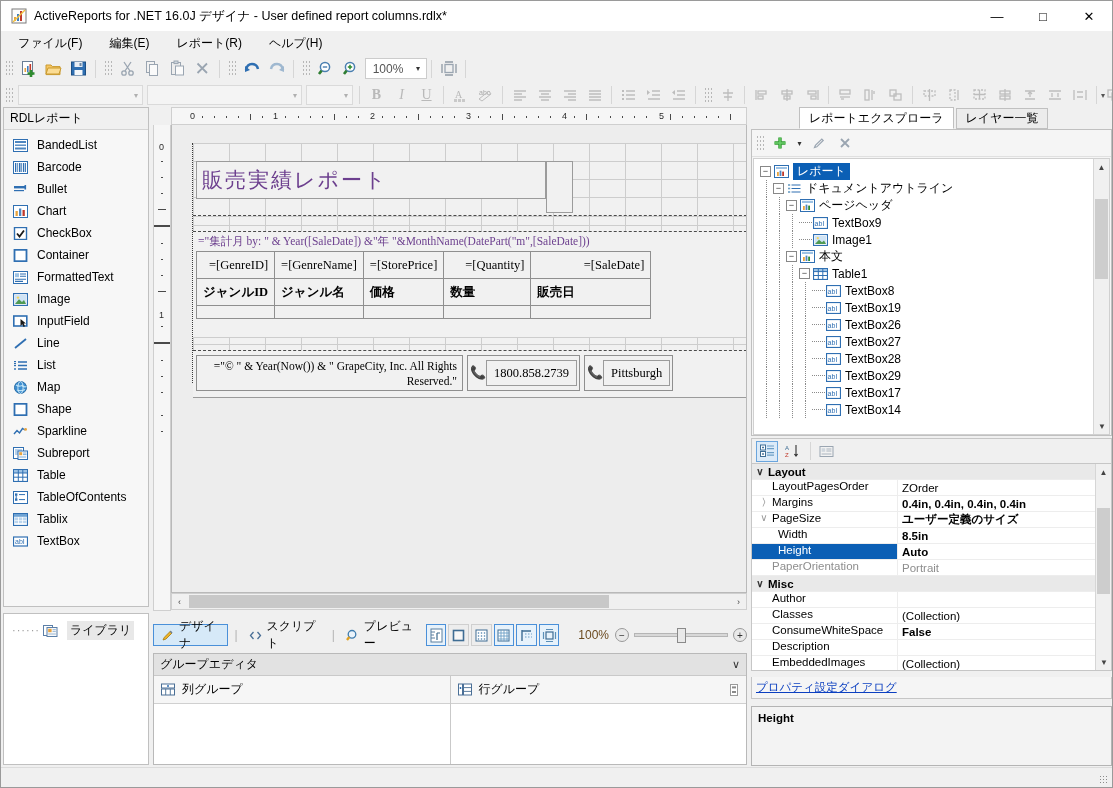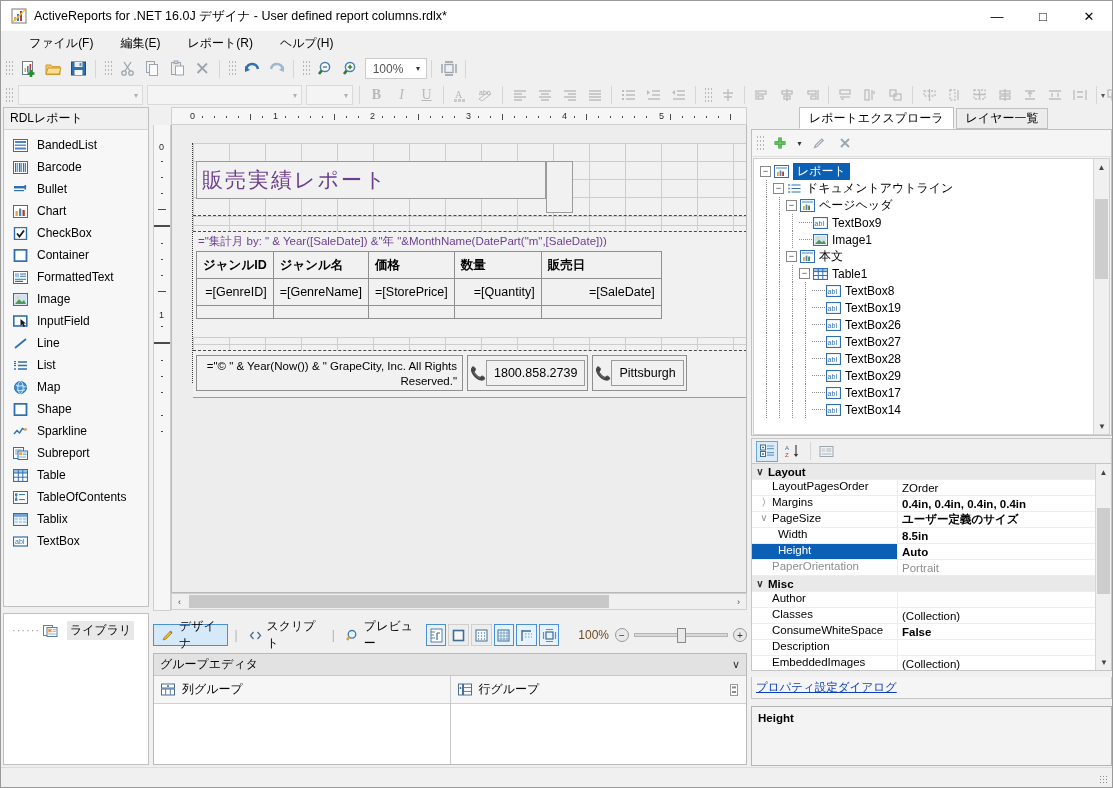--- a/index.html
+++ b/index.html
@@ -20,21 +20,21 @@
               background:#ffffff; display:flex; align-items:center; }
   .titlebar .ticon { width:16px; height:16px; margin-left:10px; margin-right:7px;
                      position:relative; flex:0 0 auto; }
   .titlebar .tcap { font-size:12.5px; color:#000; white-space:nowrap; }
   .wbtns { position:absolute; right:0; top:0; height:30px; display:flex; }
   .wbtn { width:46px; height:30px; display:flex; align-items:center; justify-content:center;
           color:#000; font-size:13px; }
 
   
   .menubar { position:absolute; left:0; top:30px; width:1111px; height:24px;
-             background:#f0f0f0; display:flex; align-items:center; padding-left:19px; }
+             background:#f0f0f0; display:flex; align-items:center; padding-left:8px; }
   .menuitem { font-size:12px; color:#000; padding:3px 9px; margin-right:9px; white-space:nowrap; }
 
   
   .tbrow { position:absolute; left:0; width:1111px; background:#f0f0f0;
            display:flex; align-items:center; }
   .tb1 { top:54px; height:27px; }
   .tb2 { top:81px; height:26px; }
   .grip { width:8px; height:17px; margin:0 3px 0 4px; flex:0 0 auto;
           background-image:radial-gradient(#b4b4b4 39%, transparent 40%);
           background-size:3px 4px; opacity:.95; }
@@ -77,21 +77,21 @@
              background:#f6f6f6; border:1px solid #cfcfcf; overflow:hidden; }
   .ruler-v { position:absolute; left:0; top:18px; width:18px; height:486px;
              background:#f6f6f6; border:1px solid #cfcfcf; border-top:none; overflow:hidden; }
   .rtick { position:absolute; background:#4a4a4a; }
   .rnum { position:absolute; font-size:9px; color:#2b2b2b; font-family:"Liberation Sans",sans-serif; }
   .canvas-out { position:absolute; left:18px; top:18px; width:576px; height:468px;
                 background:#ededed; border:1px solid #b9b9b9; border-top:none;
                 overflow:hidden; }
   .page { position:absolute; left:20px; top:18px; width:580px; height:240px;
           background:#f1f1f1; border-left:1px dotted #3a3a3a; }
-  .band { position:relative; background:#f1f1f1; }
+  .band { position:relative; background:#f1f1f1;font-family:Liberation Serif, serif; }
   .gridcells { position:absolute; left:0; top:0; right:0; bottom:0;
     background-image:
       linear-gradient(to right, #cdcdcd 1px, transparent 1px),
       linear-gradient(to bottom, #cdcdcd 1px, transparent 1px);
     background-size:36px 18px; }
   .bandsplit { height:0; border-top:1px dashed #4a4a4a; }
   .rpt-title { position:absolute; left:3px; top:18px; width:350px; height:38px;
                border:1px solid #9b9b9b; background:#f1f1f1;
                display:flex; align-items:center; padding-left:5px;
                font-size:21px; color:#6c3f8e; letter-spacing:2px; }
@@ -931,32 +931,32 @@
         <div class="band" style="height:15px;">
           <div class="gridcells" style="background-size:36px 9px;"></div>
         </div>
         <div class="bandsplit"></div>
 
         <div class="band" style="height:105px;">
           <div class="grpexpr">="集計月 by: " &amp; Year([SaleDate]) &amp;"年 "&amp;MonthName(DatePart("m",[SaleDate]))</div>
           <table class="tbl">
             <tbody>
                 <tr>
+              <td class="dt">=[GenreID]</td>
+              <td class="dt">=[GenreName]</td>
+              <td class="dt">=[StorePrice]</td>
+              <td class="dt">=[Quantity]</td>
+              <td class="dt">=[SaleDate]</td>
+            </tr>
+            <tr>
               <td class="hd" style="width:74px;">ジャンルID</td>
               <td class="hd" style="width:82px;">ジャンル名</td>
               <td class="hd" style="width:80px;">価格</td>
               <td class="hd" style="width:87px;">数量</td>
               <td class="hd" style="width:120px;">販売日</td>
-            </tr>
-            <tr>
-              <td class="dt">=[GenreID]</td>
-              <td class="dt">=[GenreName]</td>
-              <td class="dt">=[StorePrice]</td>
-              <td class="dt">=[Quantity]</td>
-              <td class="dt">=[SaleDate]</td>
             </tr>
             <tr class="spacer">
               <td></td>
               <td></td>
               <td></td>
               <td></td>
               <td></td>
             </tr>
           </tbody>
             </table>

